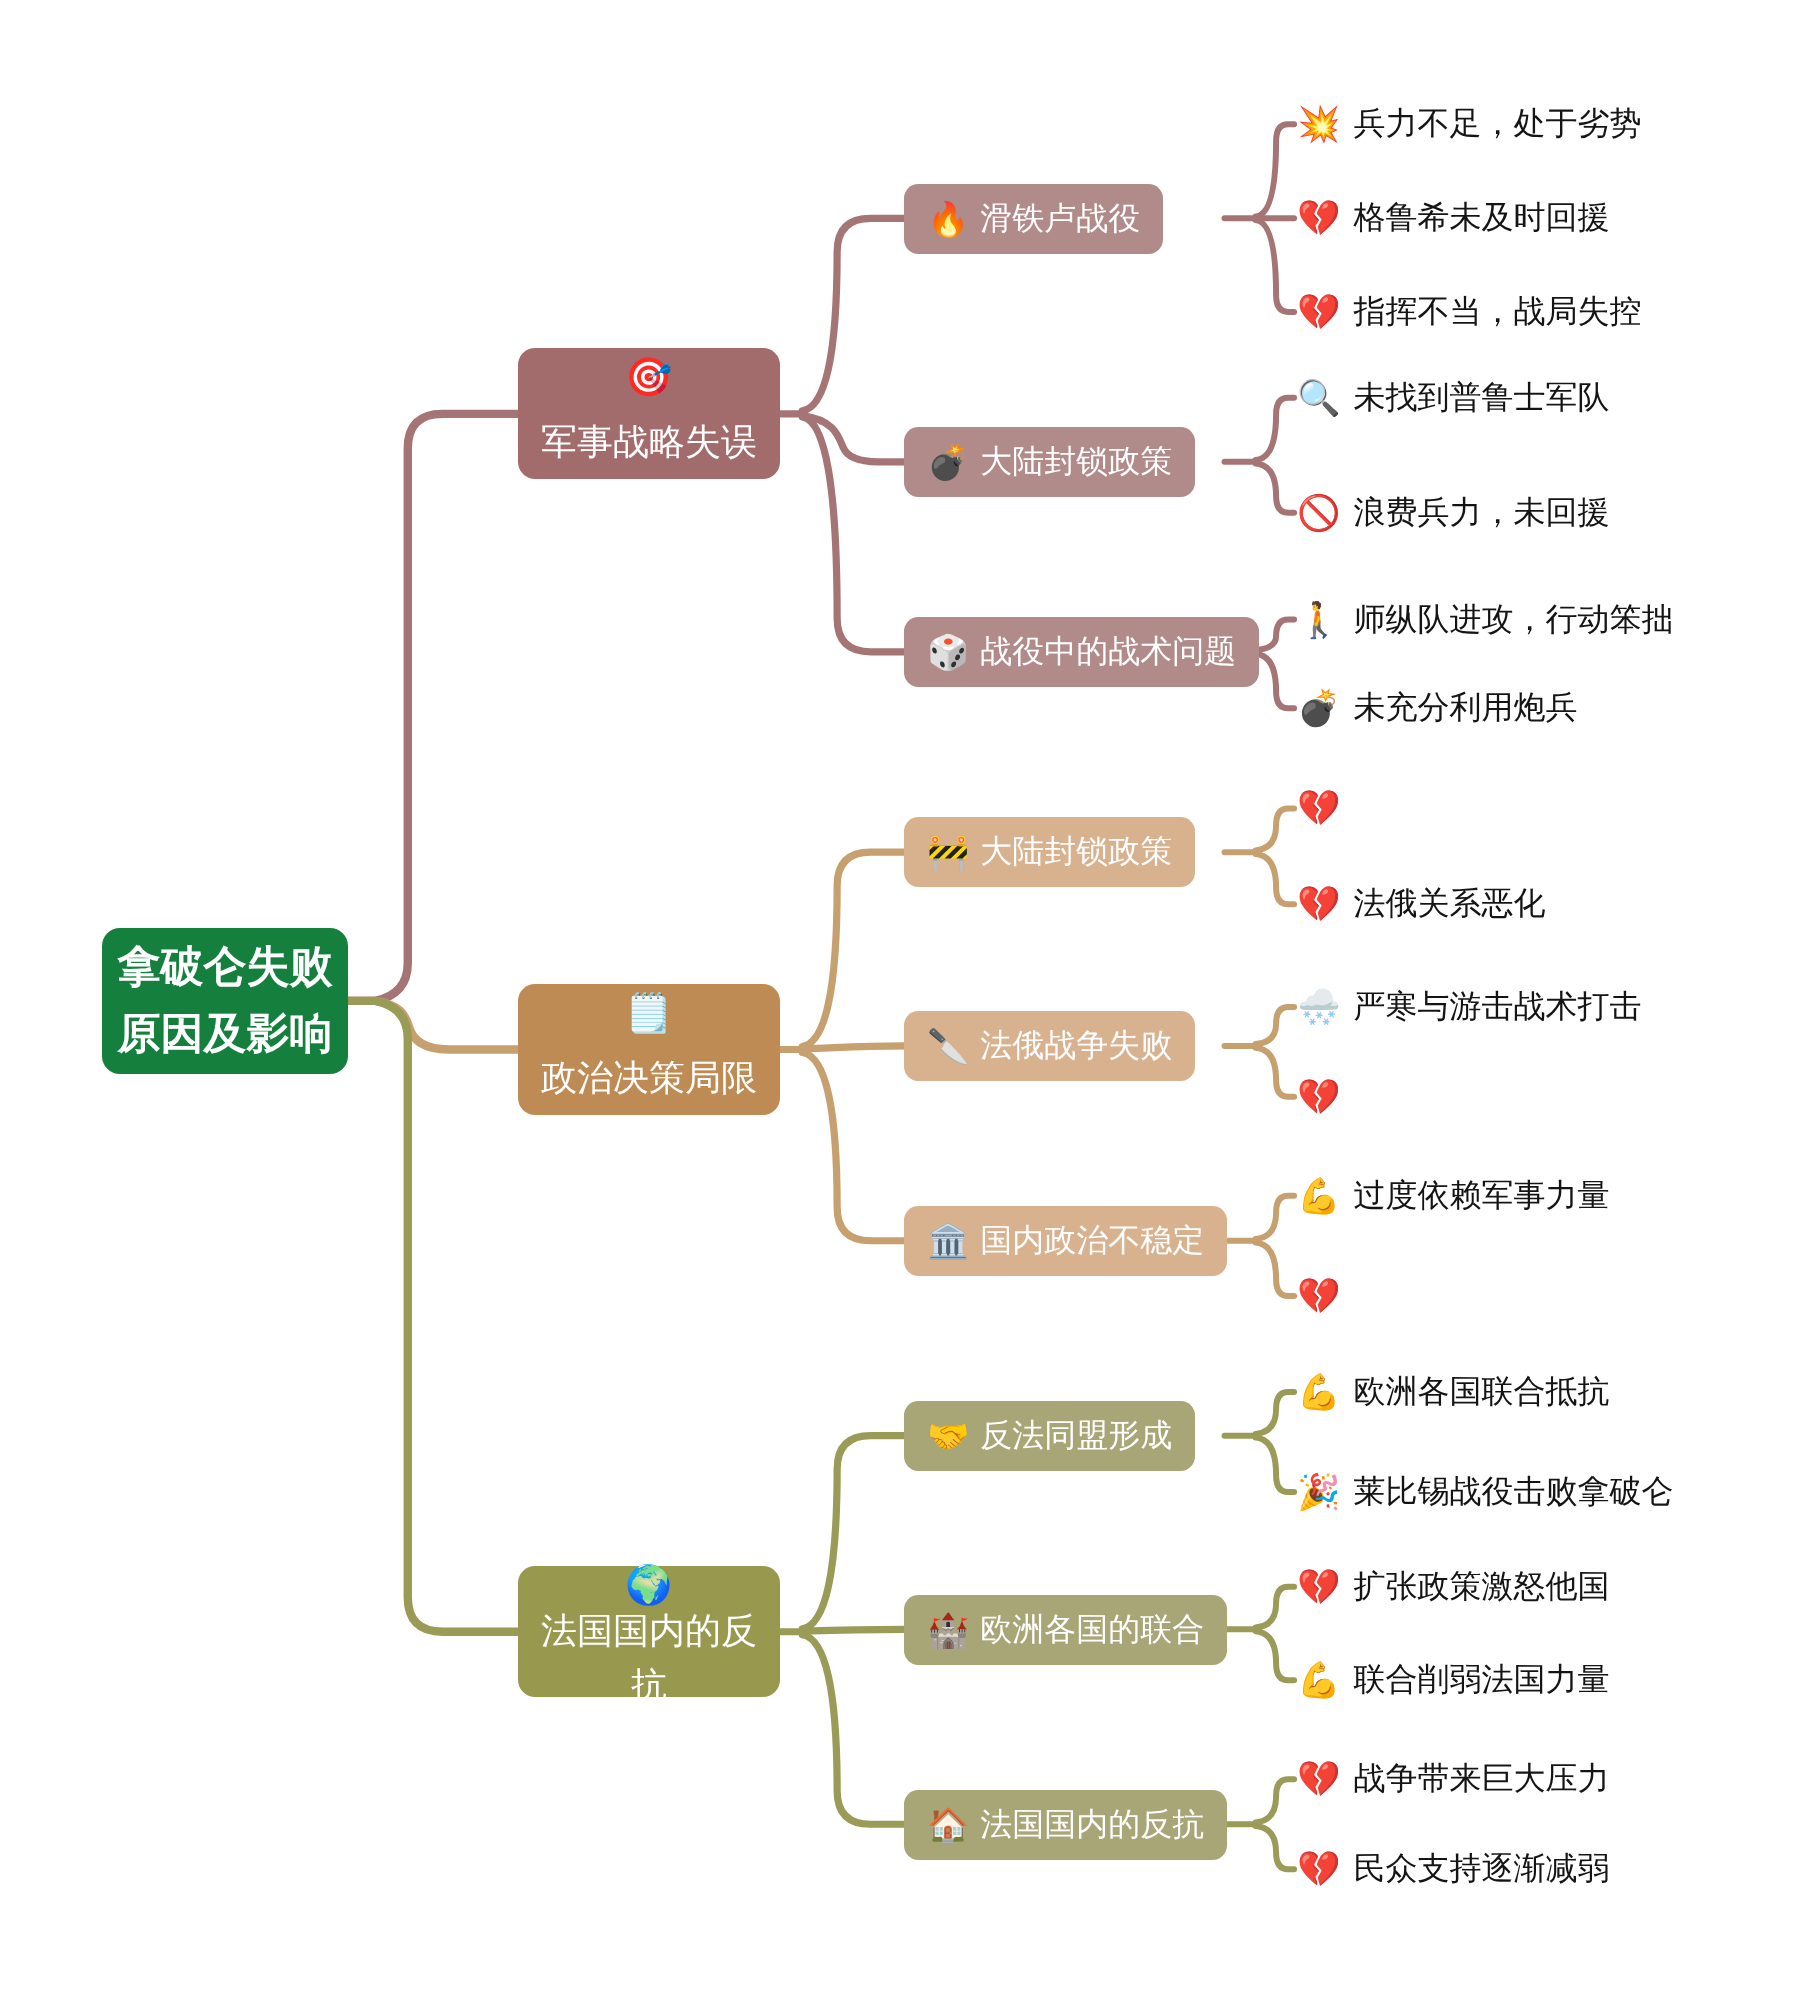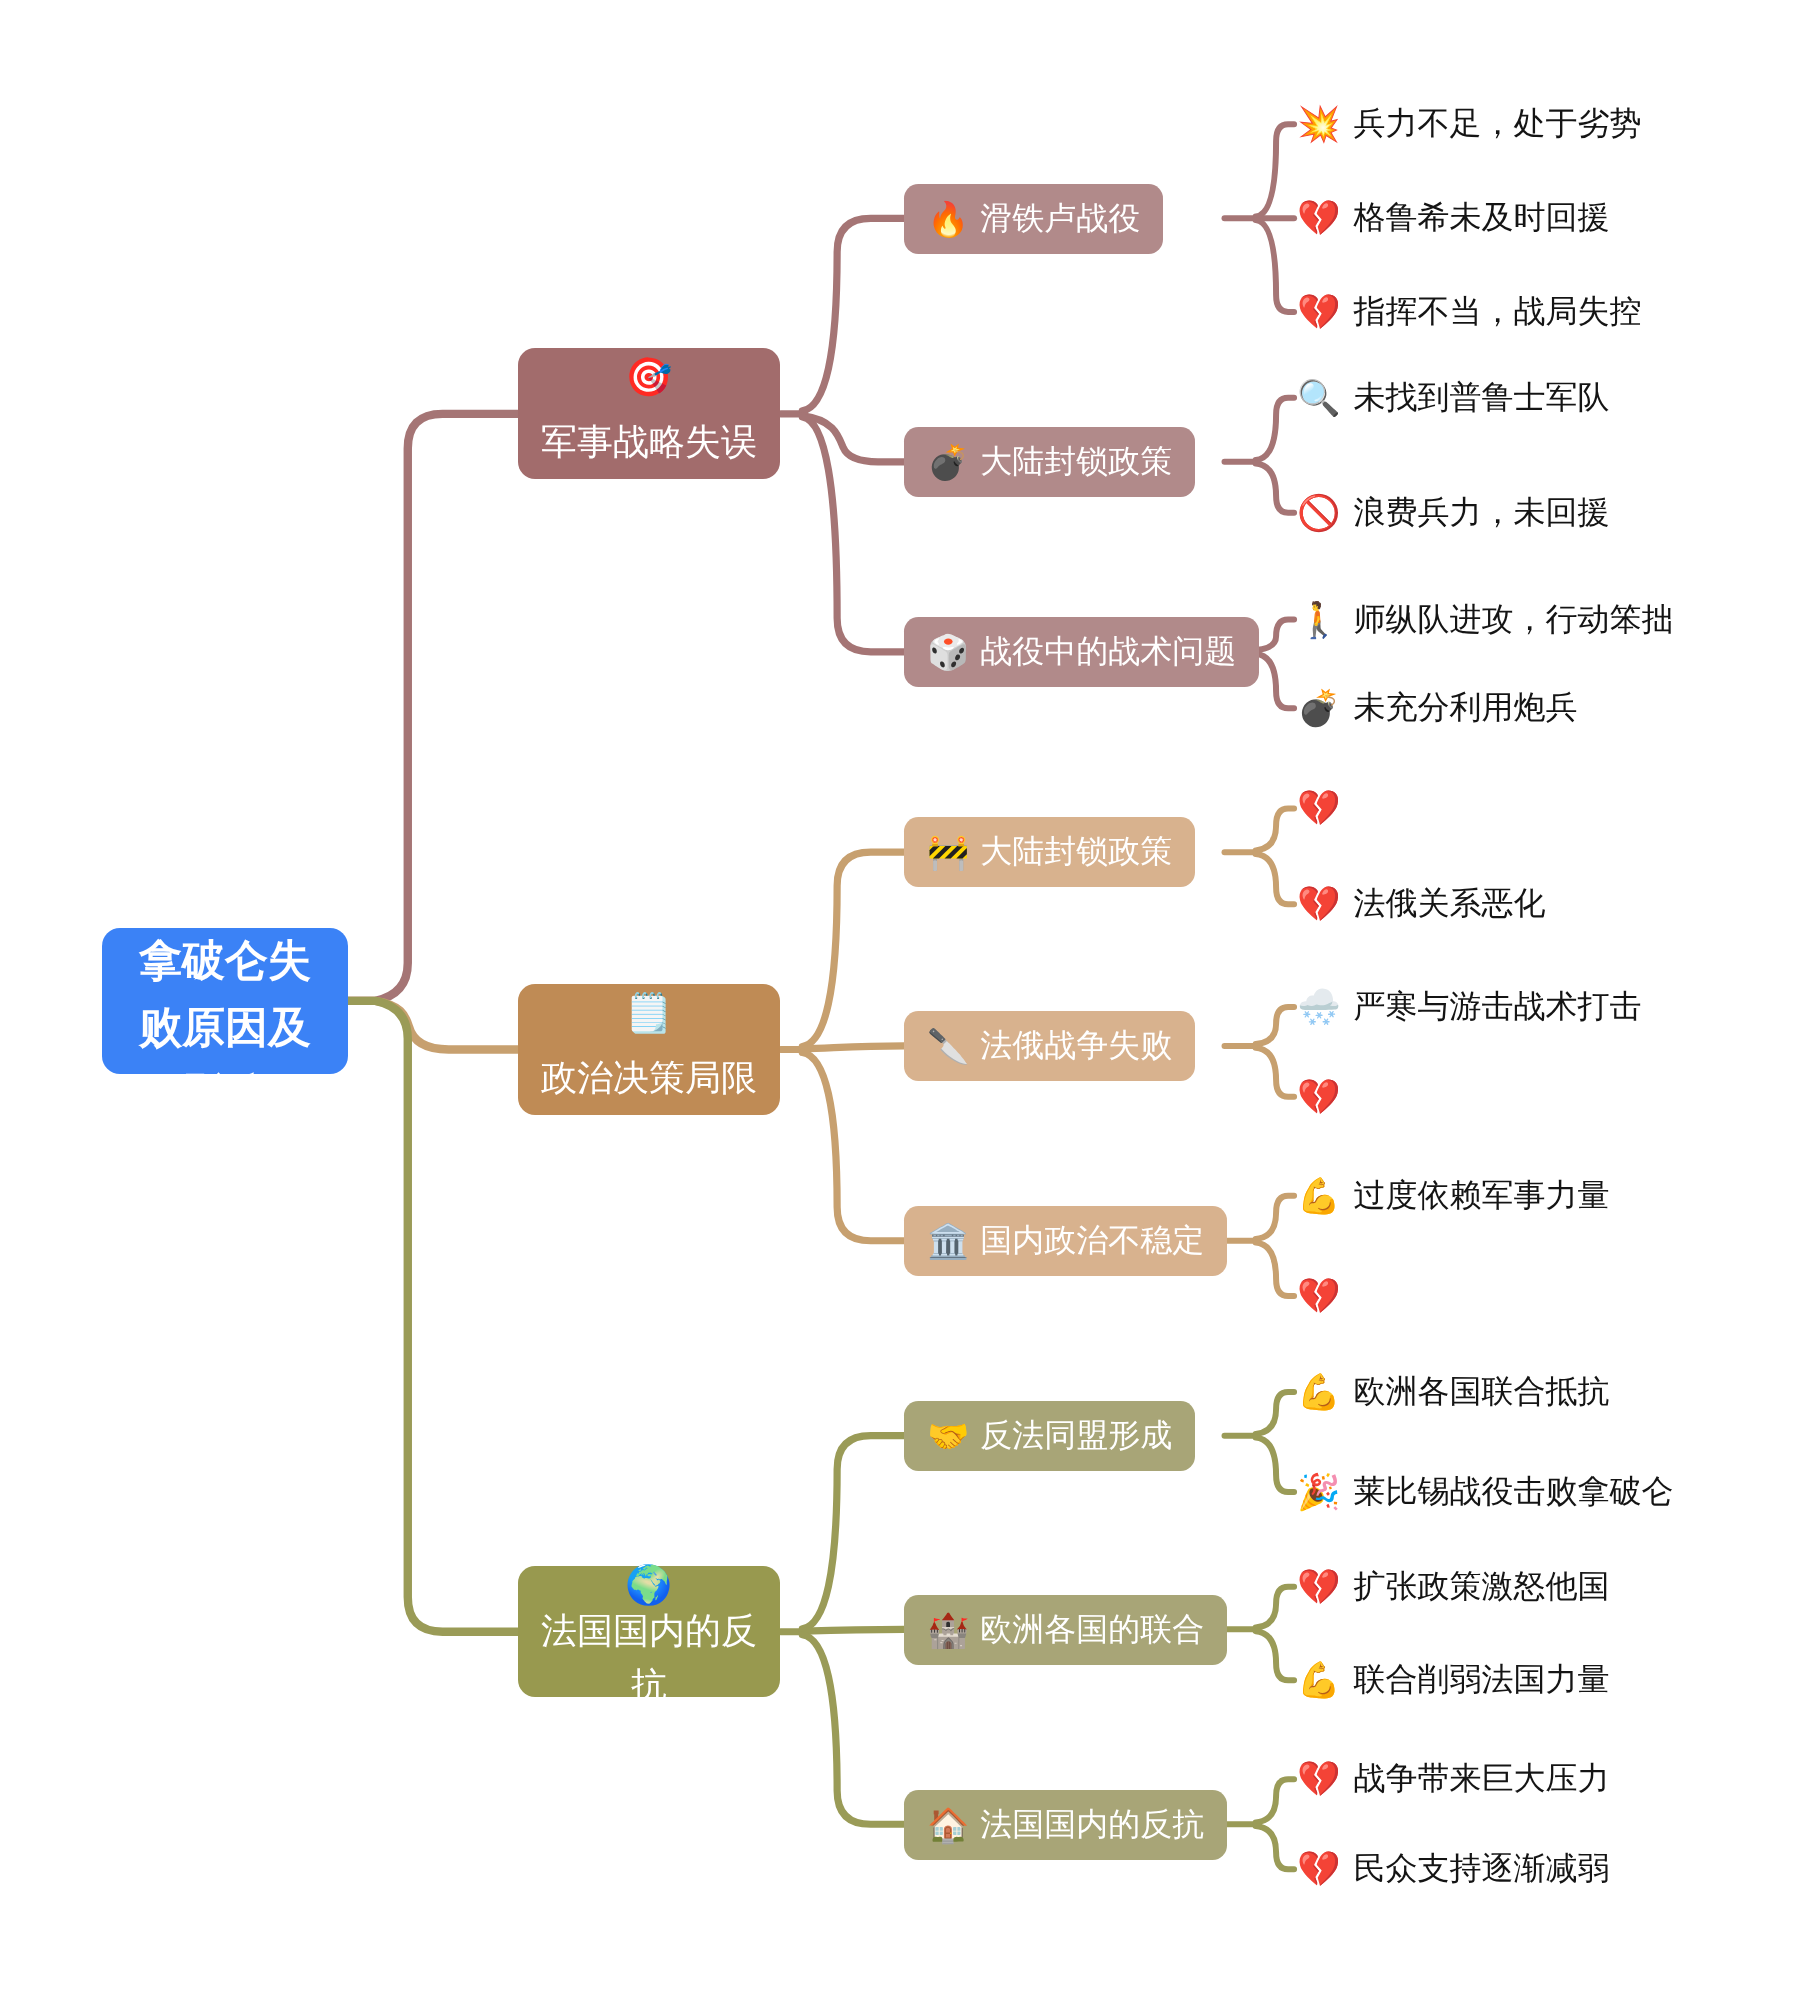--- a/index.html
+++ b/index.html
@@ -12,22 +12,22 @@
   .lvl0{stroke-width:14px;}
   .lvl1{stroke-width:12px;}
   .lvl2{stroke-width:10px;}
 
   .node{
     position:absolute;display:flex;align-items:center;justify-content:center;
     color:#ffffff;box-sizing:border-box;text-align:center;
   }
   .root{
     left:102px;top:928px;width:246px;height:146px;border-radius:18px;
-    background:#3b82f6;font-size:43px;font-weight:700;line-height:1.55;
-    padding:0 21px;flex-wrap:wrap;
+    background:#15803d;font-size:43px;font-weight:700;line-height:1.55;
+    padding:0 0;flex-wrap:wrap;
   }
   .branch{
     left:518px;width:262px;height:131px;border-radius:17px;
     font-size:36px;font-weight:400;line-height:1.5;padding:0 17px;
     flex-wrap:wrap;column-gap:8.4px;
   }
   .branch .emoji{font-size:38px;}
   .b1{background:#a26c6c;}
   .b2{background:#bf8b55;}
   .b3{background:#98994f;}

